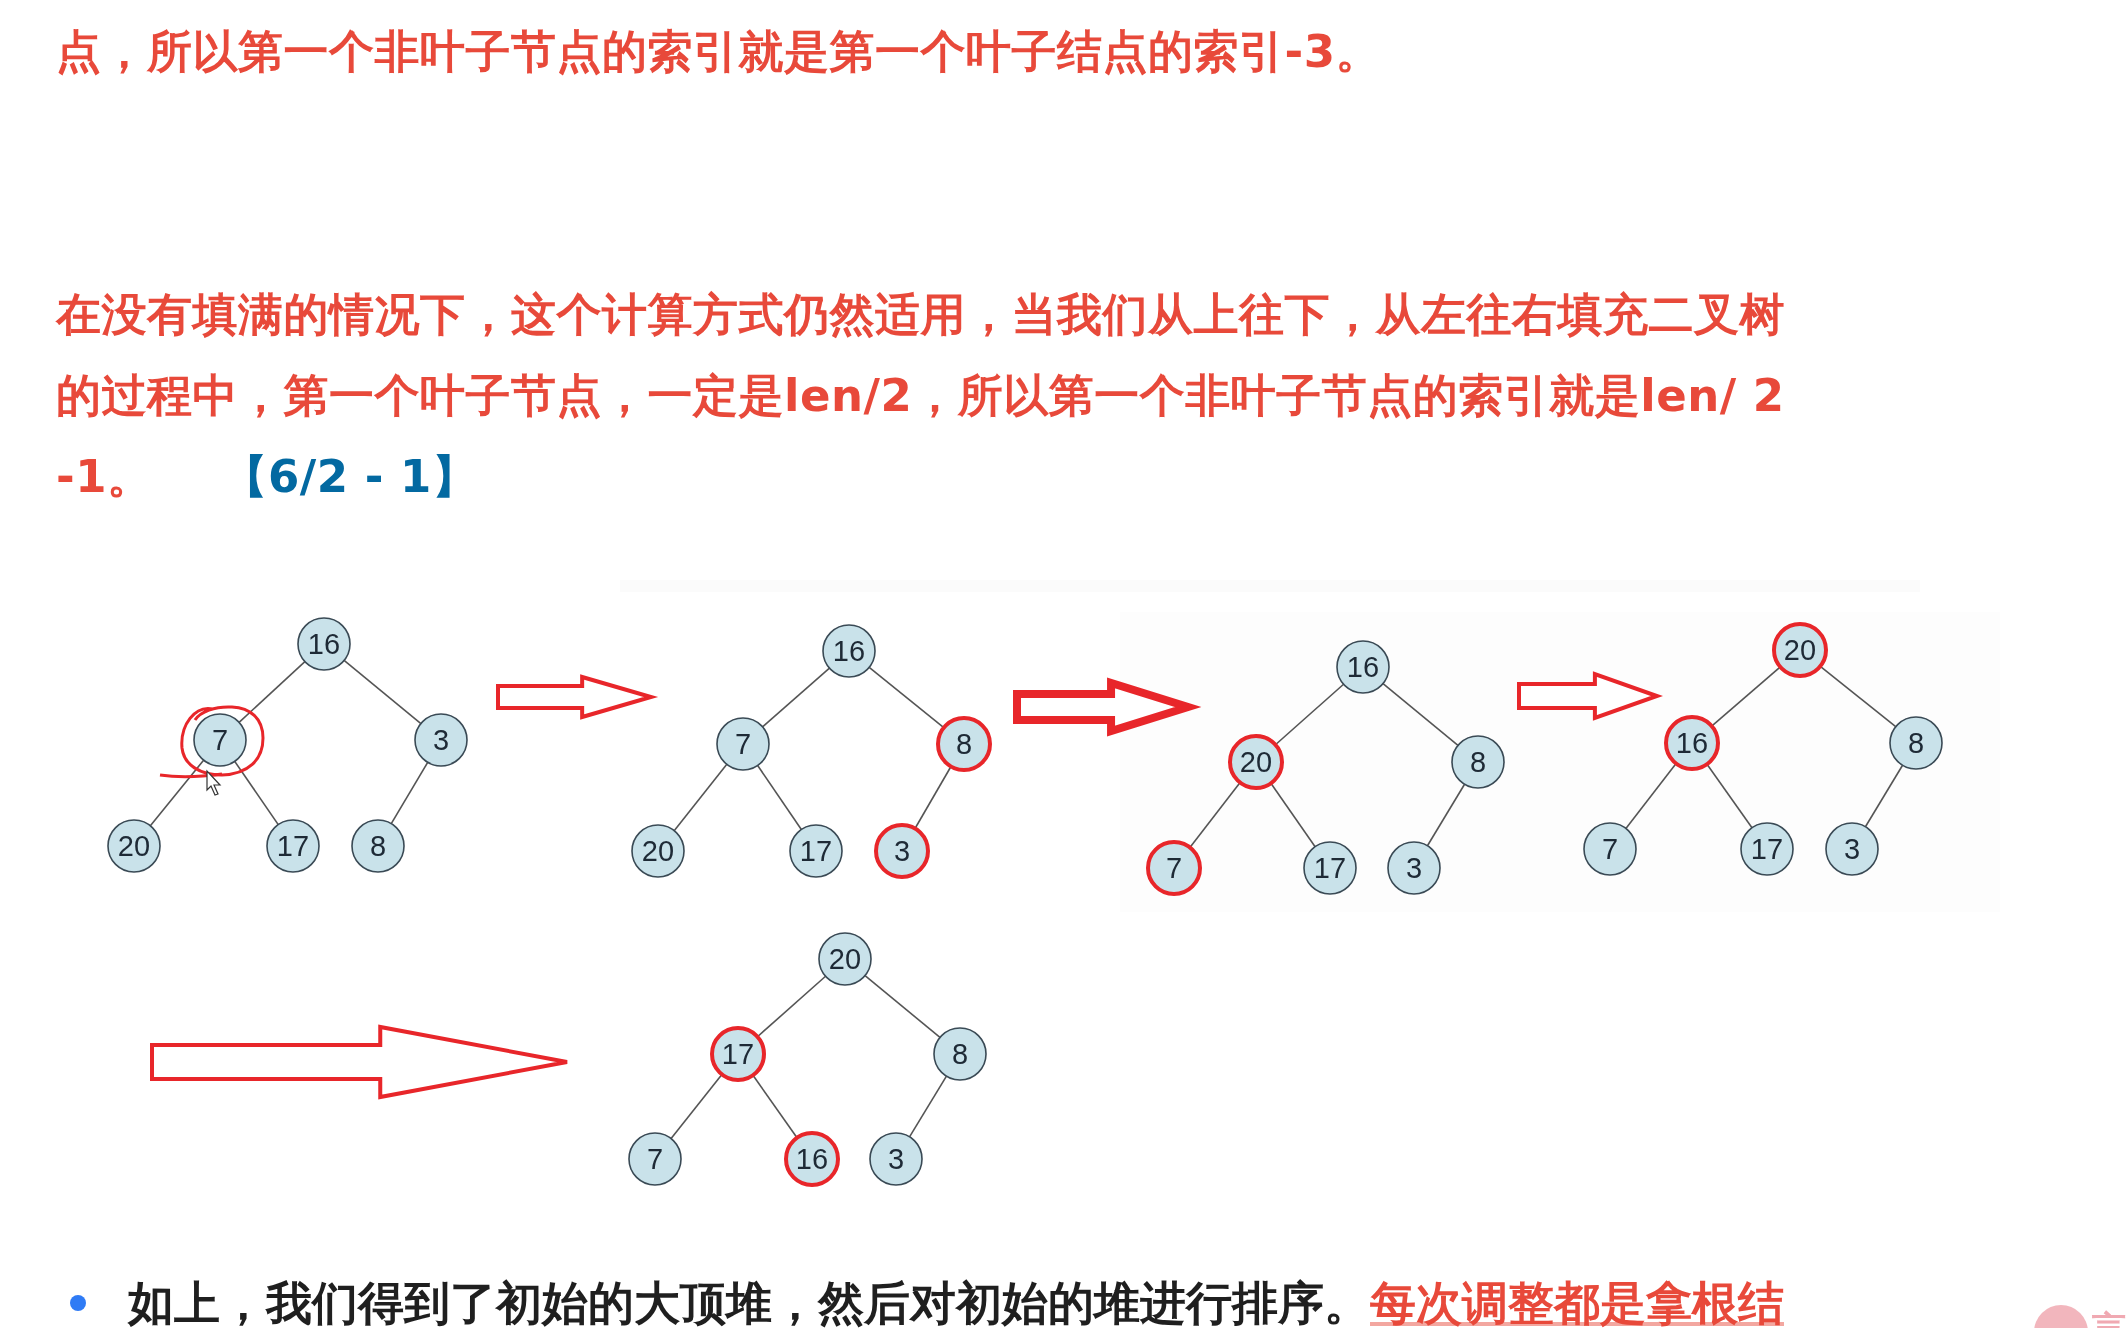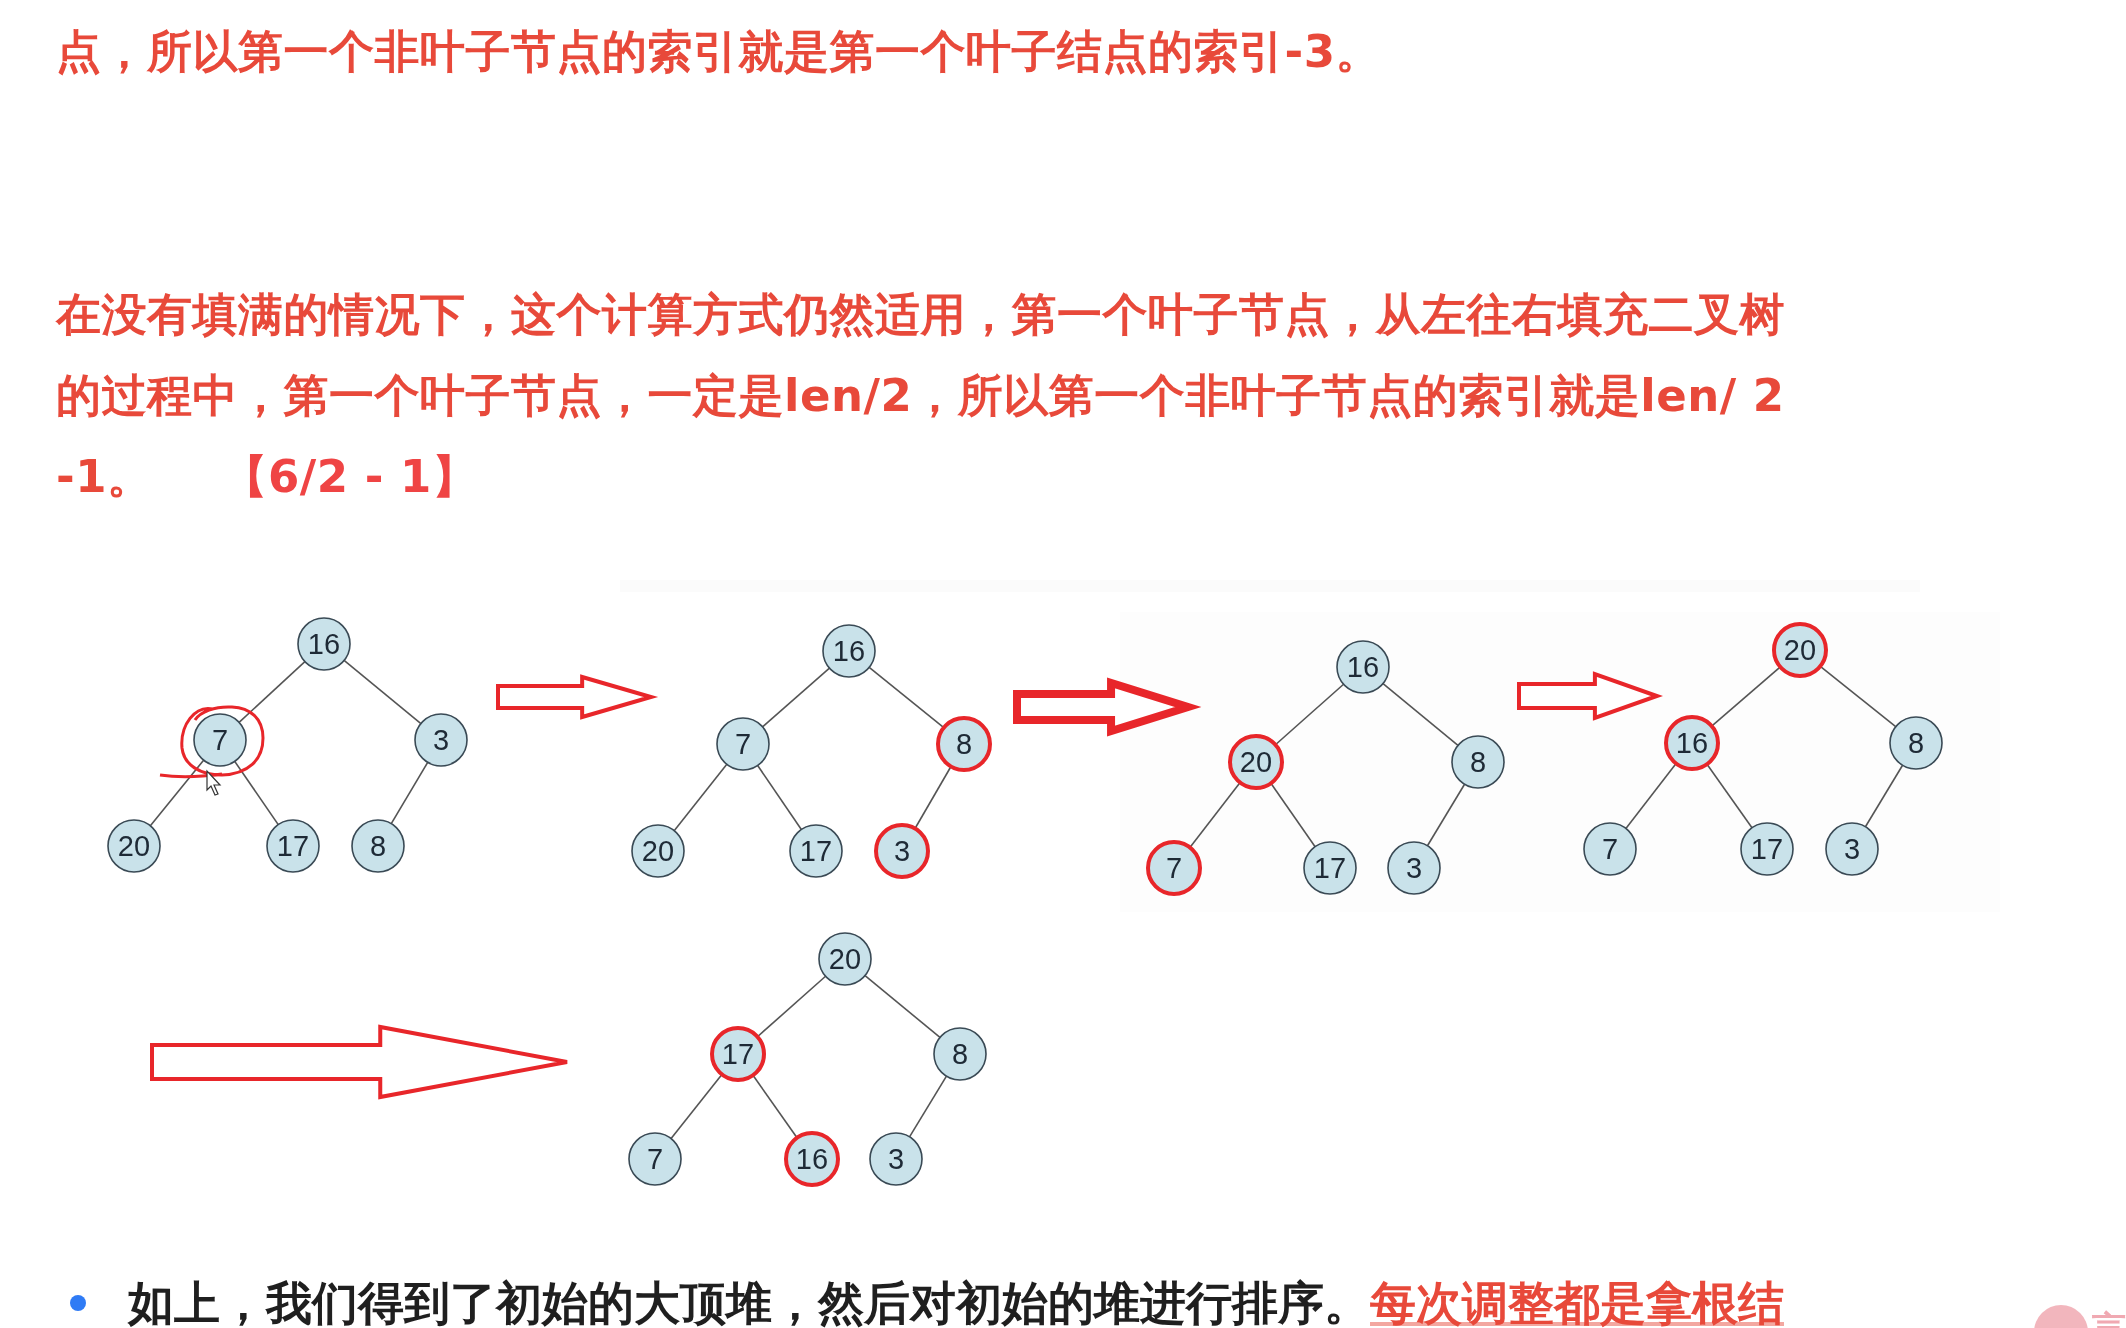--- a/index.html
+++ b/index.html
@@ -1,40 +1,40 @@
 <!DOCTYPE html>
 <html><head>
 <meta charset="utf-8">
 <style>
   html, body { margin:0; padding:0; background:#ffffff; }
   body { width:2126px; height:1328px; position:relative; overflow:hidden;
          font-family:"DejaVu Sans","Liberation Sans",sans-serif; }
   .para { position:absolute; left:56px; width:2000px; font-weight:bold;
           font-size:45px; line-height:81px; letter-spacing:0.5px; }
   .red { color:#e8493a; }
-  .blue { color:#ef4444; }
+  .blue { color:#0369a1; }
   .dark { color:#1f1f1f; }
   #p1 { top:11px; }
   #p2 { top:274px; }
   .diagram { position:absolute; left:0; top:0; width:2126px; height:1328px; }
   .panel { position:absolute; background:#fbfbfb; }
   .bullet-line { position:absolute; left:70px; top:1268px; font-weight:bold; font-size:46px; line-height:70px; white-space:nowrap; }
   .bullet-dot { display:inline-block; width:16px; height:16px; border-radius:50%; background:#2f7bf5; margin-right:42px; vertical-align:middle; position:relative; top:-4px; }
   .watermark { position:absolute; left:2034px; top:1305px; width:54px; height:54px; border-radius:50%; background:#f0a9b2; opacity:0.85; }
   .watermark-text { position:absolute; left:2092px; top:1306px; color:#f0a9b2; font-size:34px; font-weight:bold; }
 </style>
 </head>
 <body>
 
 <div id="p1" class="para red">
   <div>点，所以第一个非叶子节点的索引就是第一个叶子结点的索引-3。</div>
 </div>
 
 <div id="p2" class="para red">
-  <div>在没有填满的情况下，这个计算方式仍然适用，第一个叶子节点，从左往右填充二叉树</div>
+  <div>在没有填满的情况下，这个计算方式仍然适用，当我们从上往下，从左往右填充二叉树</div>
   <div>的过程中，第一个叶子节点，一定是len/2，所以第一个非叶子节点的索引就是len/ 2</div>
   <div>
     <span>-1。</span><span style="display:inline-block;width:70px"></span><span class="blue">【6/2 - 1】</span>
   </div>
 </div>
 
 <div class="panel" style="left:620px;top:580px;width:1300px;height:12px;"></div>
 <div class="panel" style="left:1120px;top:612px;width:880px;height:300px;background:#fdfdfd;"></div>
 
 <svg class="diagram" id="diagram" width="2126" height="1328" viewBox="0 0 2126 1328" xmlns="http://www.w3.org/2000/svg">

